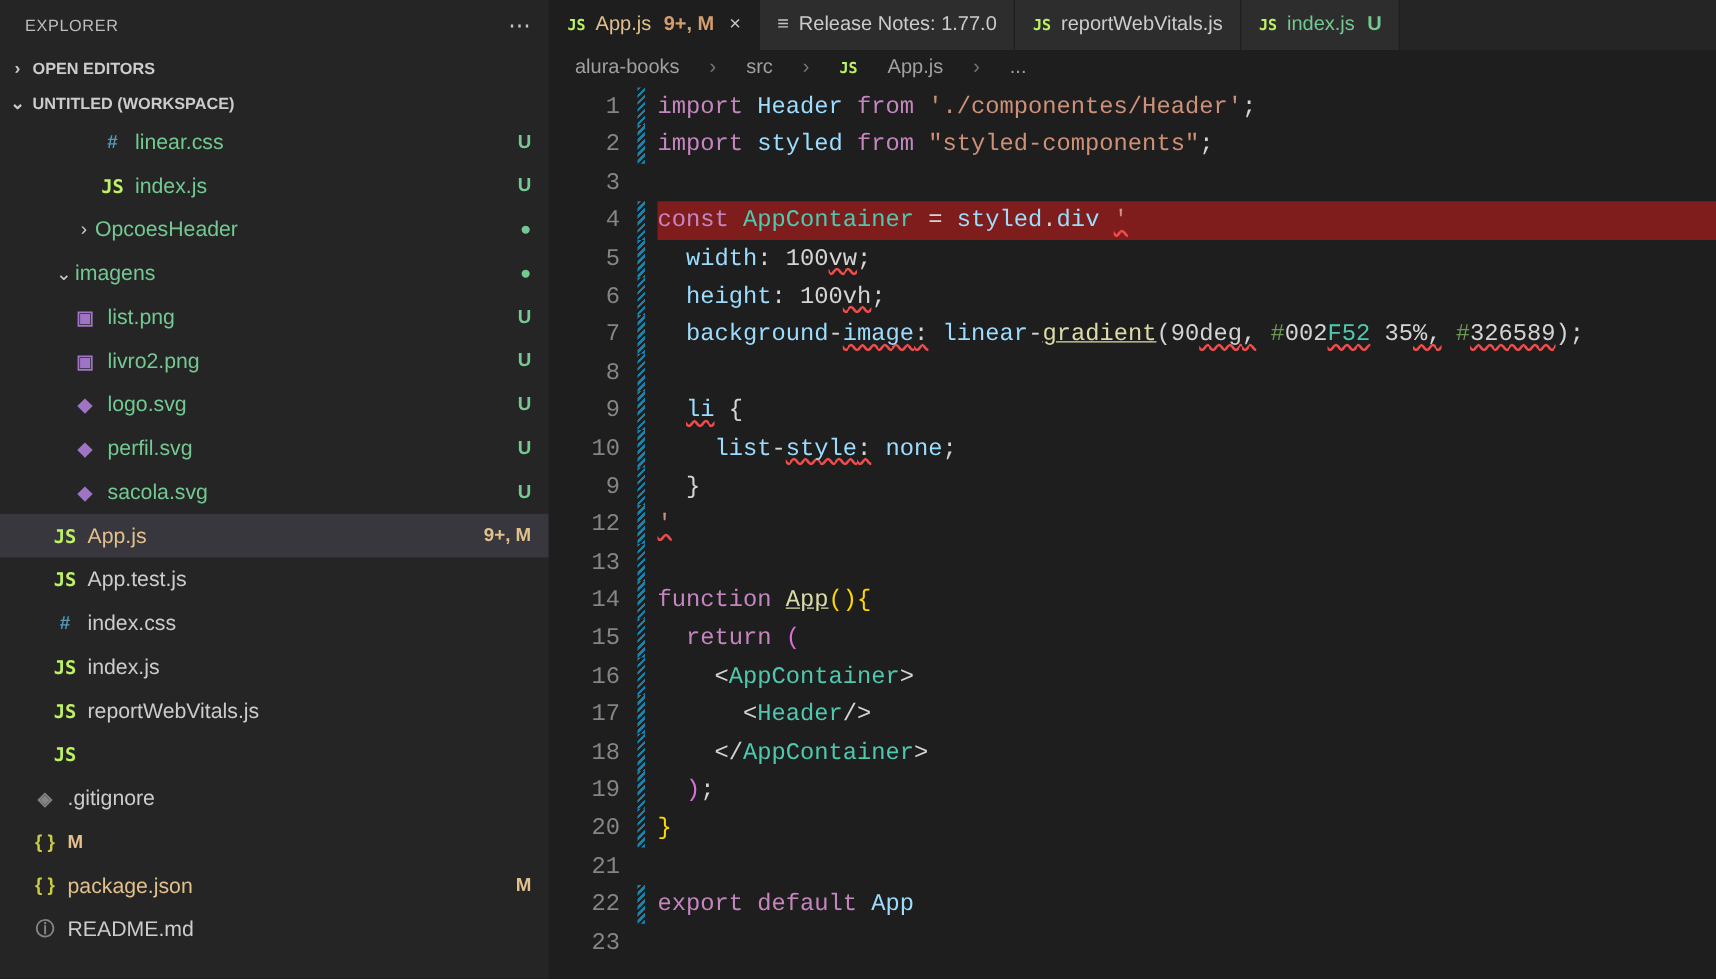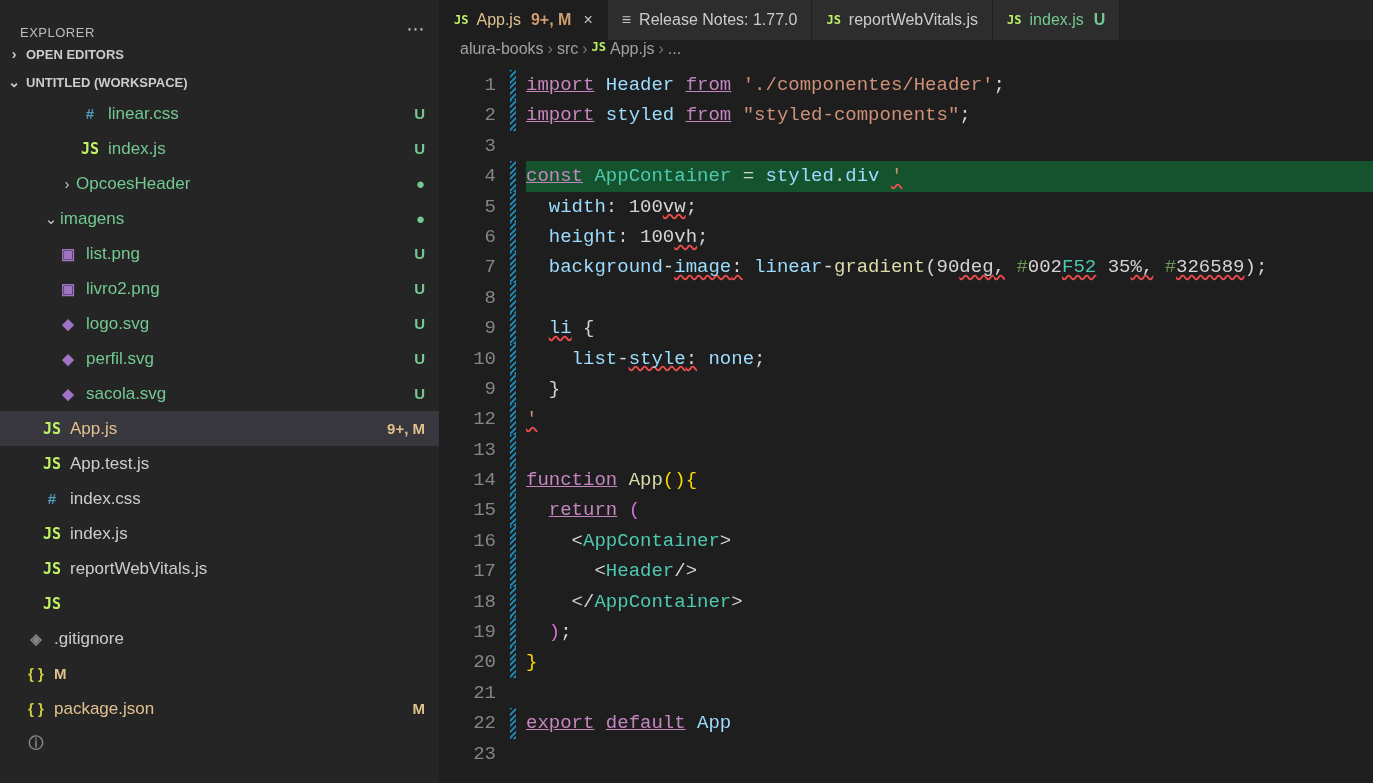--- a/index.html
+++ b/index.html
@@ -18,21 +18,21 @@
   .sidebar {
     width: 440px;
     background: #252526;
     display: flex;
     flex-direction: column;
     border-right: 1px solid #1e1e1e;
   }
   .sidebar-header {
     height: 40px;
     display: flex;
-    align-items: flex-end;
+    align-items: center;
     justify-content: space-between;
     padding: 0 14px 0 20px;
     font-size: 13px;
     letter-spacing: 0.5px;
     color: #bdbdbd;
     gap: 48px;
   }
   .sidebar-header .dots { font-size: 18px; color: #c5c5c5; cursor: pointer; }
   .section-title {
     height: 28px;
@@ -90,39 +90,39 @@
     display:flex; align-items:center; padding:0 14px; gap:8px;
     background:#2d2d2d; font-size:16px; cursor:pointer;
     border-right:1px solid #1e1e1e;
   }
   .tab.active { background:#1e1e1e; }
   .tab .tab-label { white-space:nowrap; }
   .tab .close { color:#c5c5c5; font-size:16px; margin-left:4px;}
   .tab .mod-badge { color:#d39e6f; font-weight:600; margin-left:2px;}
   .tab .u-badge { color:#73c991; font-weight:600; margin-left:2px;}
 
-  .breadcrumb { height:28px; display:flex; align-items:flex-start; padding-left:20px; font-size:16px; color:#a0a0a0; gap:4px;}
+  .breadcrumb { height:28px; display:flex; align-items:center; padding-left:20px; font-size:16px; color:#a0a0a0; gap:24px;}
   .breadcrumb .sep { color:#777; }
 
   .editor {
     flex:1; display:flex; font-family: Consolas, "Courier New", monospace;
     font-size: 19px; line-height: 30.4px; overflow:hidden;
   }
   .gutter { width:70px; text-align:right; color:#858585; padding-right:14px; padding-top:2px;}
   .gutter .ln { height:30.4px; }
   .modbar { width:6px; padding-top:2px;}
   .modbar .mb { height:30.4px; }
   .mb.mod { background: repeating-linear-gradient(135deg,#1b81a8,#1b81a8 2px,transparent 2px,transparent 4px);}
   .code { flex:1; padding-top:2px; padding-left:10px; white-space:pre; color:#d4d4d4;}
   .code .line { height:30.4px; }
-  .code .line.hl { background:#14532d;}
+  .code .line.hl { background:#7f1d1d;}
   
   
-  .tk-kw { color:#c586c0;text-decoration:underline; }     
-  .tk-fn { color:#dcdcaa; }     
+  .tk-kw { color:#c586c0; }     
+  .tk-fn { color:#dcdcaa;text-decoration:underline; }     
   .tk-type { color:#4ec9b0; }   
   .tk-str { color:#ce9178; }    
   .tk-var { color:#9cdcfe; }
   .tk-punct { color:#d4d4d4; }
   .tk-brace { color:#ffd700; }
   .tk-brace2 { color:#da70d6; }
   .tk-comment { color:#6a9955;}
   .tk-white { color:#d4d4d4;}
   .squiggle { text-decoration: underline wavy #f14c4c; text-decoration-skip-ink:none; text-underline-offset:2px;}
 </style>
@@ -229,20 +229,21 @@
         <span class="icon ic-json">{ }</span>
         <span class="status modified">M</span>
       </div>
       <div class="tree-row" style="padding-left: 26px;">
         <span class="icon ic-json">{ }</span>
         <span class="label tan-text">package.json</span>
         <span class="status modified">M</span>
       </div>
       <div class="tree-row" style="padding-left: 26px;">
         <span class="icon ic-info">ⓘ</span>
+        <span class="label grey-text">README.md</span>
         <span class="status "></span>
       </div>
     </div>
 </div>
 
 <div class="main">
   <div class="tabbar" id="tabbar">
       <div class="tab active">
         <span class="icon ic-js">JS</span>
         <span class="tab-label tan-text">App.js</span>

